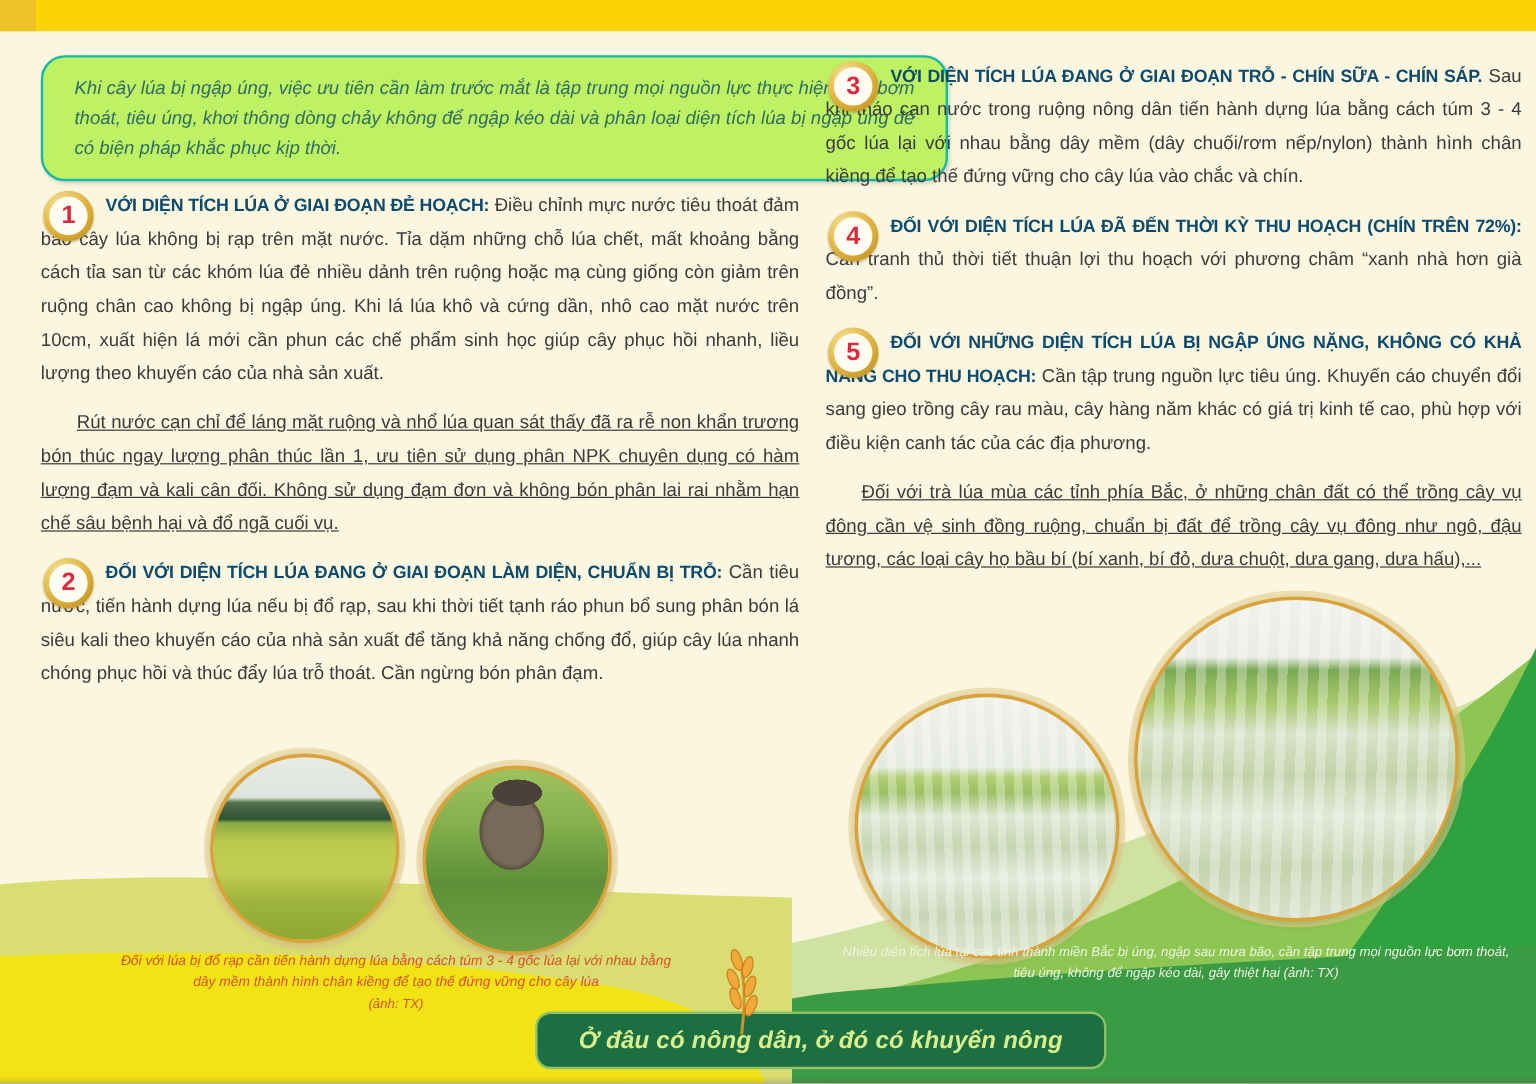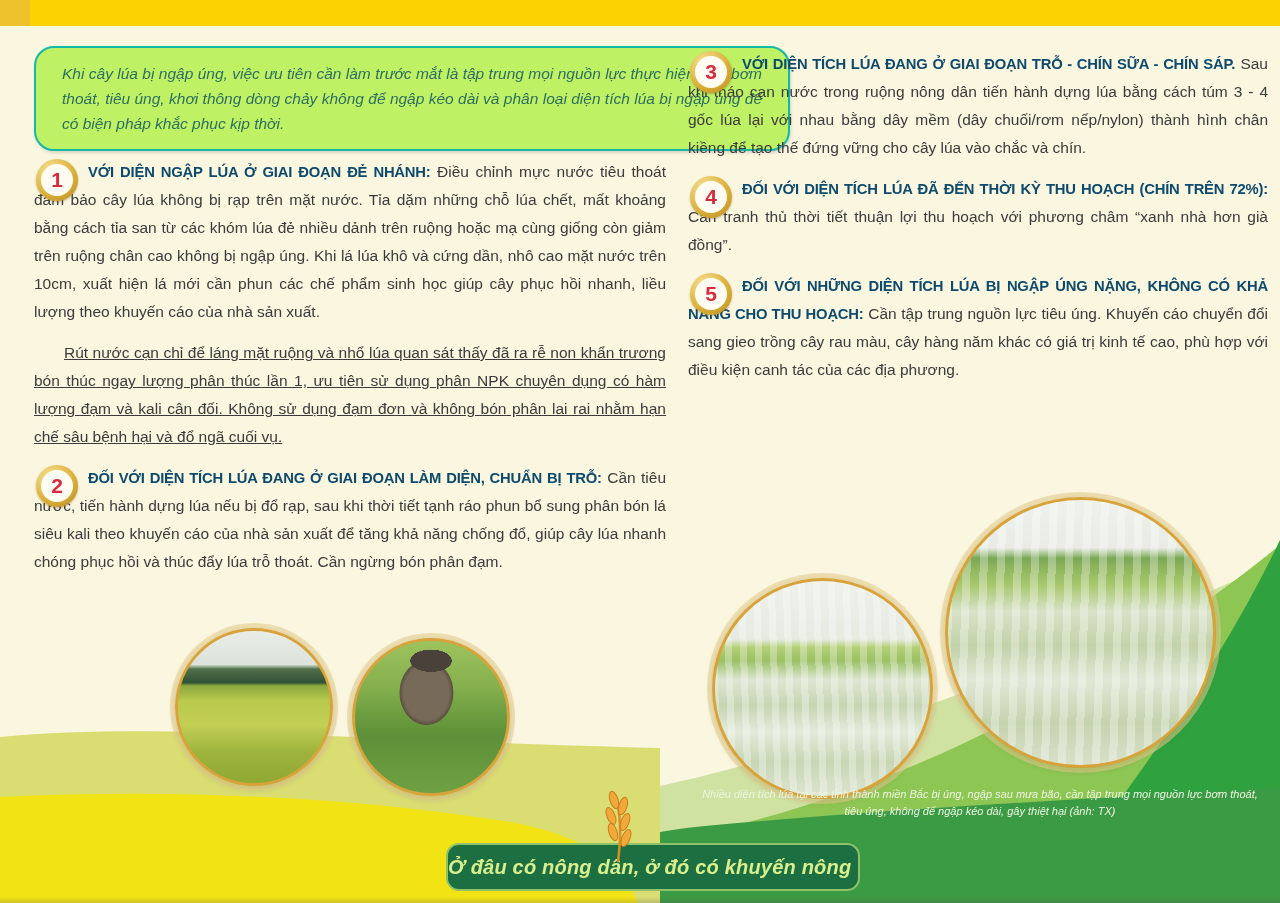--- a/index.html
+++ b/index.html
@@ -42,23 +42,23 @@
                 linear-gradient(180deg,#eef1ea 0%,#e6ebe2 27%,#b2cf74 31%,#9cc065 37%,#dde6d2 46%,#c6d5b0 58%,#e3eadb 70%,#c8d6b4 84%,#dce5cf 100%);}
   #photo4{left:945px;top:497px;width:265px;height:265px;
      background:repeating-linear-gradient(92deg,rgba(255,255,255,.30) 0 8px,rgba(255,255,255,0) 8px 17px),
                 linear-gradient(180deg,#eff2ec 0%,#e8ece4 18%,#7aa855 22%,#8fb65e 26%,#a7c86d 32%,#d8e2c8 42%,#c2d2a8 55%,#e0e8d6 68%,#c5d3ae 84%,#d8e1ca 100%);}
   
   .caption{position:absolute;z-index:4;font-style:italic;text-align:center;line-height:1.55;}
   #caption-left{left:95px;top:793px;width:470px;font-size:11.5px;color:#d85129;}
   #caption-left .credit{font-size:11px;}
   #caption-right{left:700px;top:786px;width:560px;font-size:11px;color:#eef5e2;}
   
-  .slogan-box{position:absolute;left:446px;top:843px;width:414px;height:48px;z-index:4;
+  .slogan-box{position:absolute;left:446px;top:843px;width:476px;height:48px;z-index:4;
      background:#1b6f41;border:2px solid #8fc06a;border-radius:13px;box-sizing:border-box;
-     display:flex;align-items:center;}
+     display:flex;align-items:center;justify-content:center;}
   .slogan-box span{color:#d9ef8e;font-style:italic;font-weight:bold;font-size:20px;letter-spacing:.2px;}
   #wheat{position:absolute;left:590px;top:784px;z-index:5;}
   
   .scan-bottom{position:absolute;left:0;bottom:0;width:1280px;height:6px;
      background:linear-gradient(180deg,rgba(0,0,0,0),rgba(90,90,80,.25));z-index:6;}
 </style>
 </head>
 <body>
 
 <div id="page">
@@ -77,21 +77,21 @@
 
   <div class="intro-box">
     <p>Khi cây lúa bị ngập úng, việc ưu tiên cần làm trước mắt là tập trung mọi nguồn lực thực hiện việc bơm thoát, tiêu úng, khơi thông dòng chảy không để ngập kéo dài và phân loại diện tích lúa bị ngập úng để có biện pháp khắc phục kịp thời.</p>
   </div>
 
   <div id="left-col" class="col">
     <p class="sec">
       <span class="badge">
           <i class="badge-num">1</i>
         </span>
-      <span class="heading">VỚI DIỆN NGẬP LÚA Ở GIAI ĐOẠN ĐẺ NHÁNH:</span> 
+      <span class="heading">VỚI DIỆN TÍCH LÚA Ở GIAI ĐOẠN ĐẺ HOẠCH:</span> 
       <span>Điều chỉnh mực nước tiêu thoát đảm bảo cây lúa không bị rạp trên mặt nước. Tỉa dặm những chỗ lúa chết, mất khoảng bằng cách tỉa san từ các khóm lúa đẻ nhiều dảnh trên ruộng hoặc mạ cùng giống còn giảm trên ruộng chân cao không bị ngập úng. Khi lá lúa khô và cứng dần, nhô cao mặt nước trên 10cm, xuất hiện lá mới cần phun các chế phẩm sinh học giúp cây phục hồi nhanh, liều lượng theo khuyến cáo của nhà sản xuất.</span>
     </p>
     <p class="sec cont">Rút nước cạn chỉ để láng mặt ruộng và nhổ lúa quan sát thấy đã ra rễ non khẩn trương bón thúc ngay lượng phân thúc lần 1, ưu tiên sử dụng phân NPK chuyên dụng có hàm lượng đạm và kali cân đối. Không sử dụng đạm đơn và không bón phân lai rai nhằm hạn chế sâu bệnh hại và đổ ngã cuối vụ.</p>
     <p class="sec">
       <span class="badge">
           <i class="badge-num">2</i>
         </span>
       <span class="heading">ĐỐI VỚI DIỆN TÍCH LÚA ĐANG Ở GIAI ĐOẠN LÀM DIỆN, CHUẨN BỊ TRỖ:</span> 
       <span>Cần tiêu nước, tiến hành dựng lúa nếu bị đổ rạp, sau khi thời tiết tạnh ráo phun bổ sung phân bón lá siêu kali theo khuyến cáo của nhà sản xuất để tăng khả năng chống đổ, giúp cây lúa nhanh chóng phục hồi và thúc đẩy lúa trỗ thoát. Cần ngừng bón phân đạm.</span>
     </p>
@@ -112,27 +112,32 @@
       <span class="heading">ĐỐI VỚI DIỆN TÍCH LÚA ĐÃ ĐẾN THỜI KỲ THU HOẠCH (CHÍN TRÊN 72%):</span> 
       <span>Cần tranh thủ thời tiết thuận lợi thu hoạch với phương châm “xanh nhà hơn già đồng”.</span>
     </p>
     <p class="sec">
       <span class="badge">
           <i class="badge-num">5</i>
         </span>
       <span class="heading">ĐỐI VỚI NHỮNG DIỆN TÍCH LÚA BỊ NGẬP ÚNG NẶNG, KHÔNG CÓ KHẢ NĂNG CHO THU HOẠCH:</span> 
       <span>Cần tập trung nguồn lực tiêu úng. Khuyến cáo chuyển đổi sang gieo trồng cây rau màu, cây hàng năm khác có giá trị kinh tế cao, phù hợp với điều kiện canh tác của các địa phương.</span>
     </p>
+    <p class="sec cont">Đối với trà lúa mùa các tỉnh phía Bắc, ở những chân đất có thể trồng cây vụ đông cần vệ sinh đồng ruộng, chuẩn bị đất để trồng cây vụ đông như ngô, đậu tương, các loại cây họ bầu bí (bí xanh, bí đỏ, dưa chuột, dưa gang, dưa hấu),...</p>
   </div>
 
   <div id="photo1" class="circ" aria-label="rice-field-with-mountains-photo"></div>
   <div id="photo2" class="circ" aria-label="farmer-straightening-rice-photo"></div>
   <div id="photo3" class="circ" aria-label="flooded-rice-field-photo"></div>
   <div id="photo4" class="circ" aria-label="flooded-rice-field-after-storm-photo"></div>
 
+  <div id="caption-left" class="caption">
+    <div>Đối với lúa bị đổ rạp cần tiến hành dựng lúa bằng cách túm 3 - 4 gốc lúa lại với nhau bằng dây mềm thành hình chân kiềng để tạo thế đứng vững cho cây lúa</div>
+    <div class="credit">(ảnh: TX)</div>
+  </div>
   <div id="caption-right" class="caption">Nhiều diện tích lúa tại các tỉnh thành miền Bắc bị úng, ngập sau mưa bão, cần tập trung mọi nguồn lực bơm thoát, tiêu úng, không để ngập kéo dài, gây thiệt hại (ảnh: TX)</div>
 
   <svg id="wheat" width="58" height="80" viewBox="0 0 58 80">
     <g stroke="#c97e1c" stroke-width="1" fill="#f2a93b">
       <path d="M28,78 C30,60 32,40 27,18" fill="none" stroke="#d98f26" stroke-width="2.5"></path>
       <ellipse cx="24" cy="16" rx="4" ry="9" transform="rotate(-18 24 16)"></ellipse>
       <ellipse cx="33" cy="22" rx="4" ry="9" transform="rotate(16 33 22)"></ellipse>
       <ellipse cx="21" cy="32" rx="4" ry="9" transform="rotate(-22 21 32)"></ellipse>
       <ellipse cx="35" cy="38" rx="4" ry="9" transform="rotate(20 35 38)"></ellipse>
       <ellipse cx="23" cy="48" rx="4" ry="9" transform="rotate(-18 23 48)"></ellipse>

